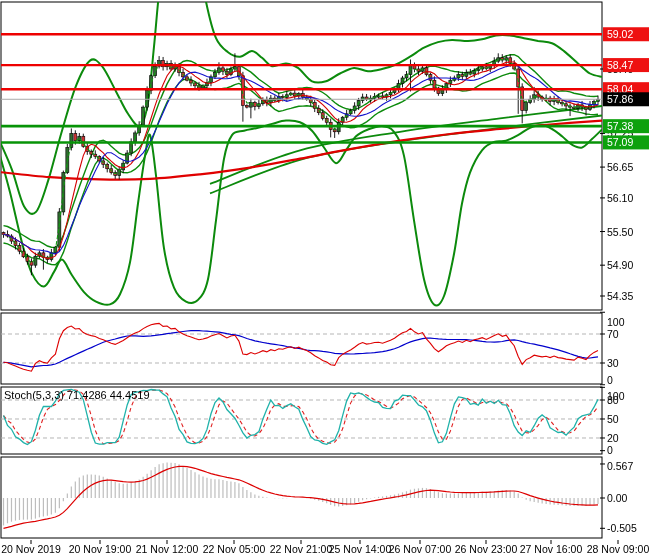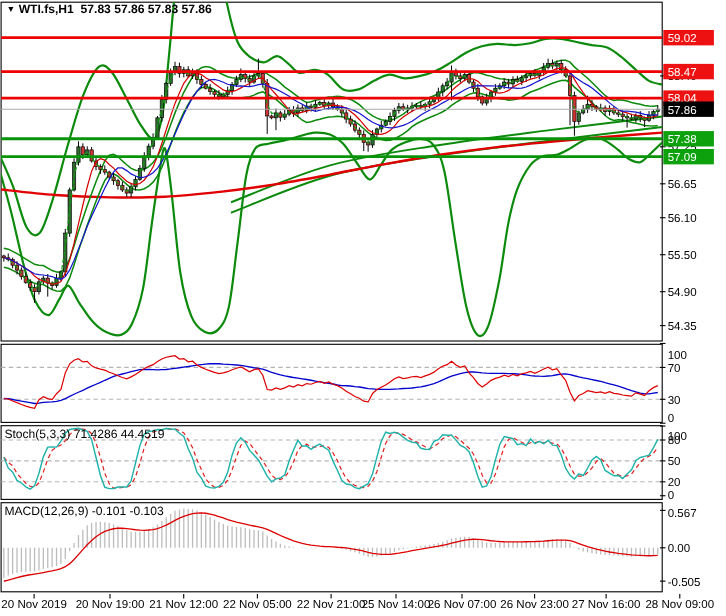--- a/index.html
+++ b/index.html
@@ -612,17 +612,15 @@
         <text x="420" y="553" font-size="10.5" fill="#000" text-anchor="middle">26 Nov 07:00</text>
         <line x1="486" y1="540" x2="486" y2="544" stroke="#000" stroke-width="1"></line>
         <text x="486" y="553" font-size="10.5" fill="#000" text-anchor="middle">26 Nov 23:00</text>
         <line x1="551" y1="540" x2="551" y2="544" stroke="#000" stroke-width="1"></line>
         <text x="551" y="553" font-size="10.5" fill="#000" text-anchor="middle">27 Nov 16:00</text>
         <line x1="618" y1="540" x2="618" y2="544" stroke="#000" stroke-width="1"></line>
         <text x="618" y="553" font-size="10.5" fill="#000" text-anchor="middle">28 Nov 09:00</text>
       </g>
     </svg>
 
-  <div class="overlay title"><span class="tri">▼</span> <span>WTI.fs,H1</span>  <span>57.83 57.86 57.83 57.86</span></div>
 
   <div class="overlay lab-stoch">Stoch(5,3,3) 71.4286 44.4519</div>
-  <div class="overlay lab-macd">MACD(12,26,9) -0.101 -0.103</div>
 </div>
 
 </body></html>

